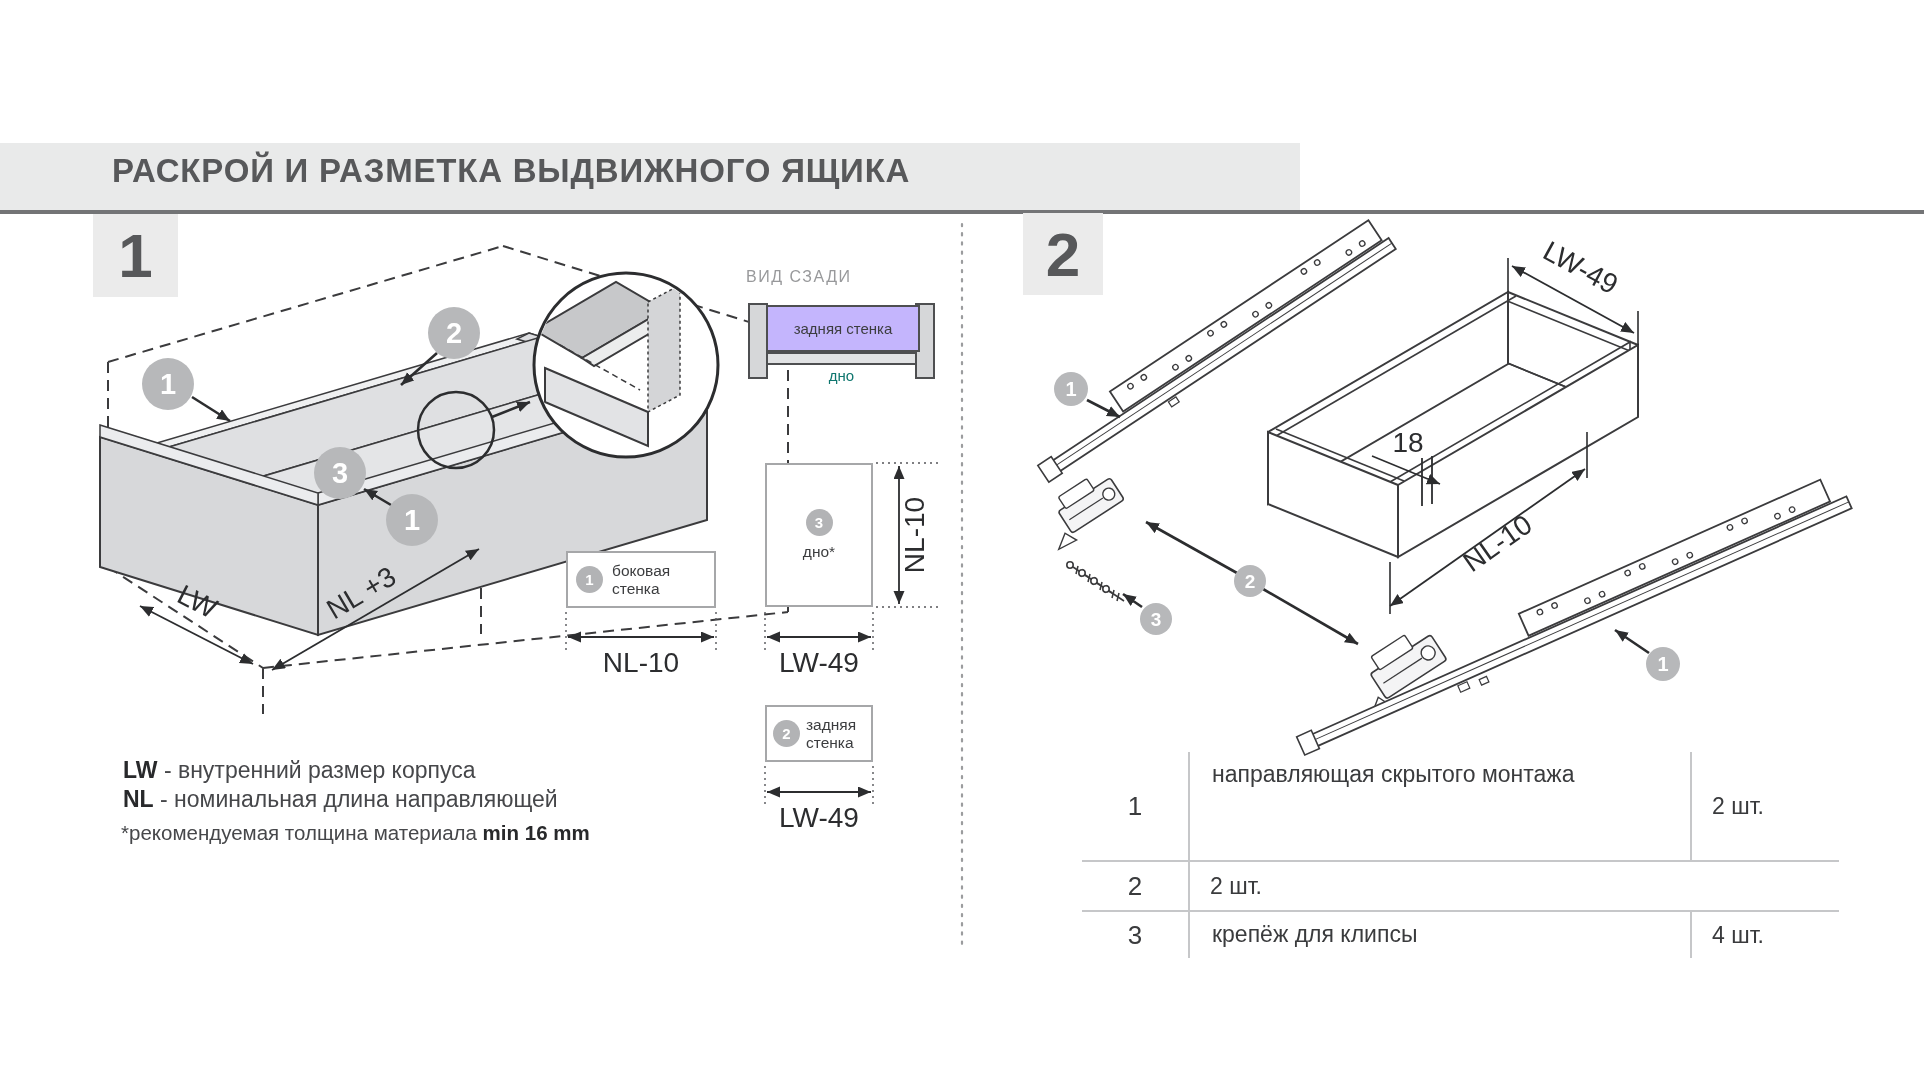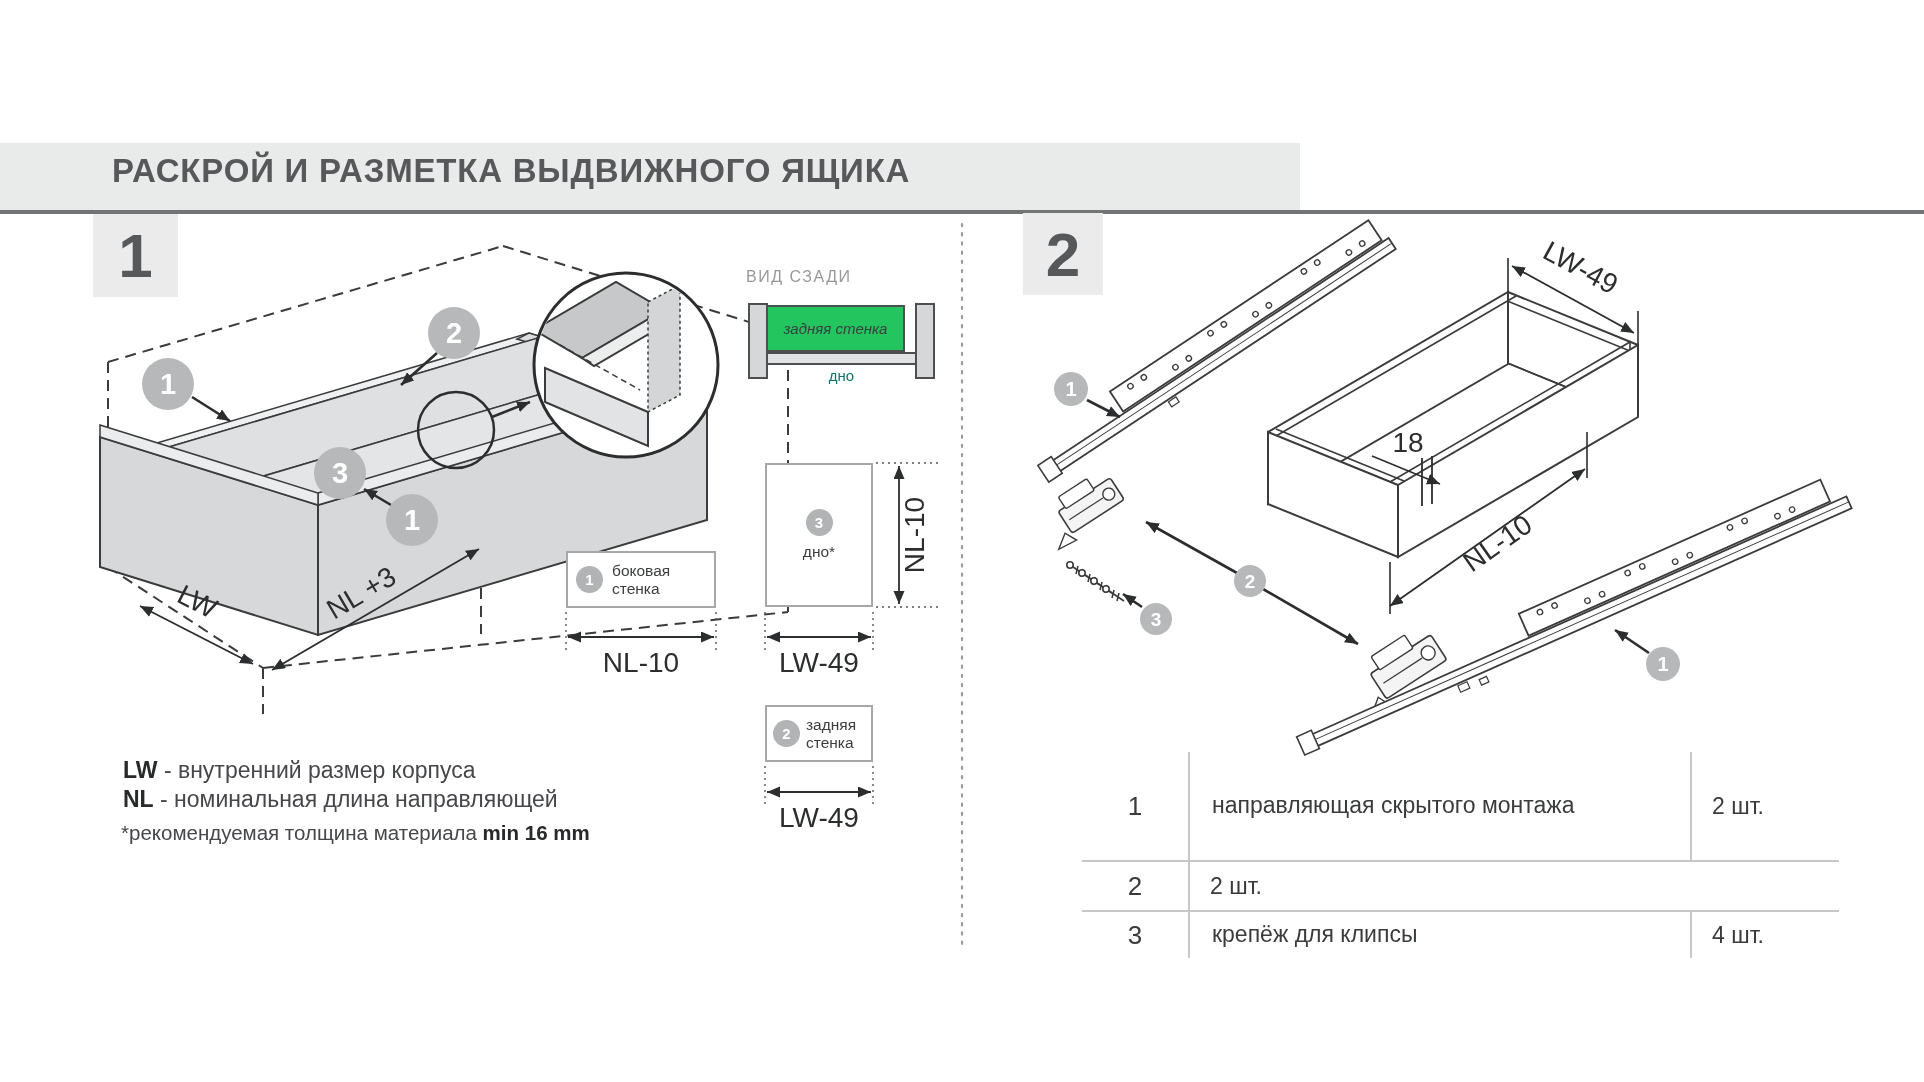--- a/index.html
+++ b/index.html
@@ -14,22 +14,22 @@
   
   .sec-badge{background:#ebebeb;display:flex;align-items:center;justify-content:center;
              font-size:62px;font-weight:bold;color:#57585a;}
   #sec1-badge{left:93px;top:214px;width:85px;height:83px;}
   #sec2-badge{left:1023px;top:213px;width:80px;height:82px;}
   
   #rear-label{left:746px;top:268px;font-size:16px;color:#98999b;letter-spacing:1.5px;}
   .rv{box-sizing:border-box;border:2px solid #4e4f51;}
   #rv-left{left:748px;top:303px;width:20px;height:76px;background:#d6d7d9;}
   #rv-right{left:915px;top:303px;width:20px;height:76px;background:#d6d7d9;}
-  #rv-back{left:766px;top:305px;width:139px;height:47px;background:#22c55e;
-           display:flex;align-items:center;justify-content:center;font-size:15px;color:#3c3d3f;font-style:italic;}
+  #rv-back{left:766px;top:305px;width:154px;height:47px;background:#c4b5fd;
+           display:flex;align-items:center;justify-content:center;font-size:15px;color:#3c3d3f;}
   #rv-strip{left:766px;top:352px;width:151px;height:13px;background:#e1e2e4;}
   #rv-bottom-label{left:766px;top:367px;width:151px;text-align:center;font-size:15px;color:#0f766e;}
   
   .part-box{box-sizing:border-box;background:#fff;border:2px solid #a6a7a9;display:flex;
             align-items:center;gap:9px;padding:4px 8px;}
   .pb-badge{flex:0 0 auto;width:27px;height:27px;border-radius:50%;background:#b2b3b5;color:#fff;
             display:flex;align-items:center;justify-content:center;font-size:15px;font-weight:bold;}
   .pb-label{font-size:15.5px;line-height:1.15;color:#3c3d3f;}
   #part-box-1{left:566px;top:551px;width:150px;height:57px;}
   #part-box-3{left:765px;top:463px;width:108px;height:144px;flex-direction:column;justify-content:center;gap:7px;}
@@ -38,21 +38,21 @@
   #legend{left:123px;top:756px;font-size:23px;color:#46474a;line-height:1.28;}
   #legend b{color:#28292b;}
   #footnote{left:121px;top:821px;font-size:20.5px;color:#46474a;}
   #footnote b{color:#28292b;}
   
   #parts-table{left:1082px;top:752px;width:757px;}
   .t-row{display:grid;grid-template-columns:108px 502px 147px;}
   .t-row + .t-row{border-top:2px solid #c6c7c9;}
   .t-num{border-right:2px solid #c6c7c9;display:flex;align-items:center;justify-content:center;
          font-size:26px;color:#3a3b3d;}
-  .t-desc{border-right:2px solid #c6c7c9;display:flex;flex-direction:column;justify-content:center;
+  .t-desc{border-right:2px solid #c6c7c9;display:flex;flex-direction:row;
           padding:8px 10px 8px 22px;font-size:23px;line-height:1.3;color:#3a3b3d;}
   .t-qty{display:flex;align-items:center;padding-left:20px;font-size:23px;color:#3a3b3d;}
   #row-0{height:108px;} #row-1{height:48px;} #row-2{height:46px;}
   svg text{font-family:"Liberation Sans",sans-serif;}
   .dimtxt{font-size:28px;fill:#2c2d2f;}
   .callout-num{fill:#fff;font-weight:bold;}
 </style>
 </head>
 <body>
 

